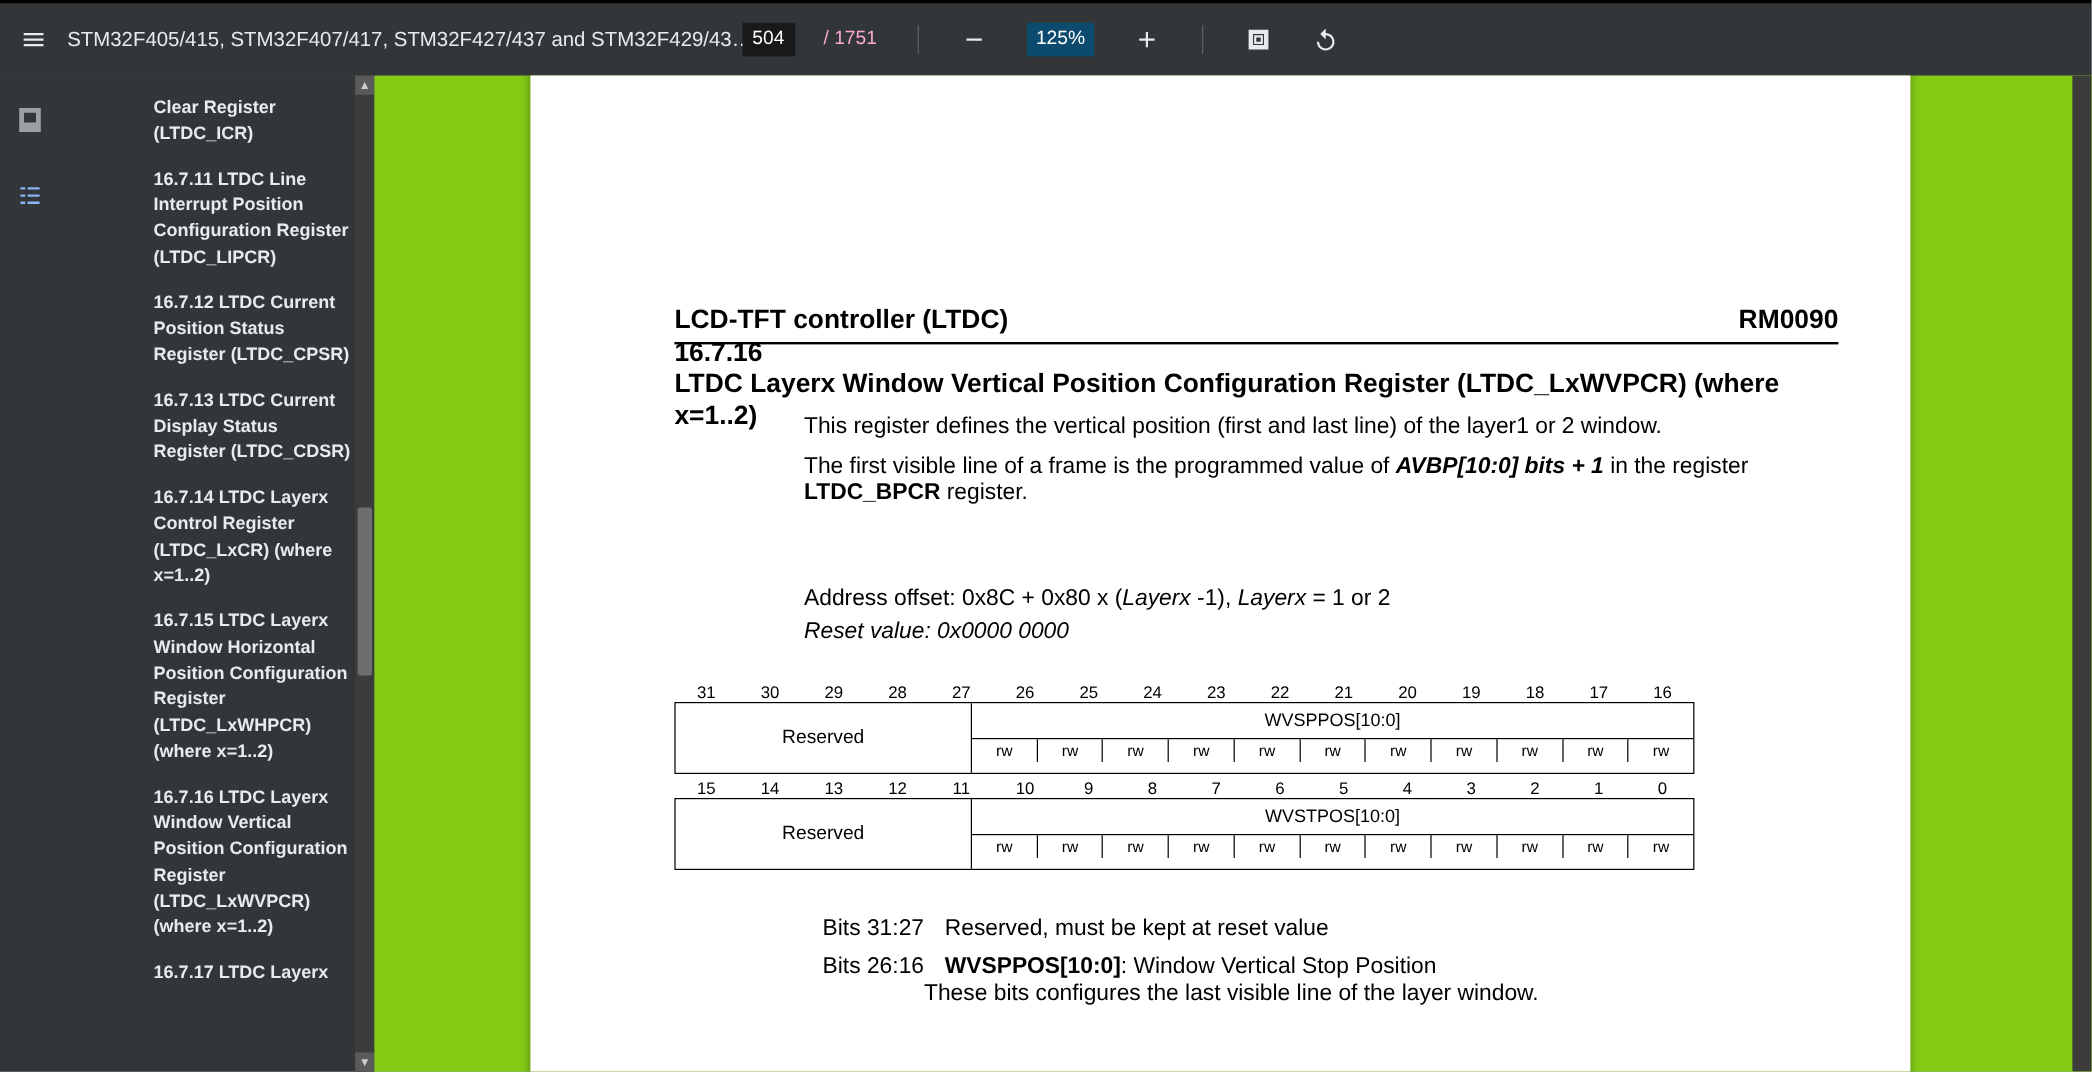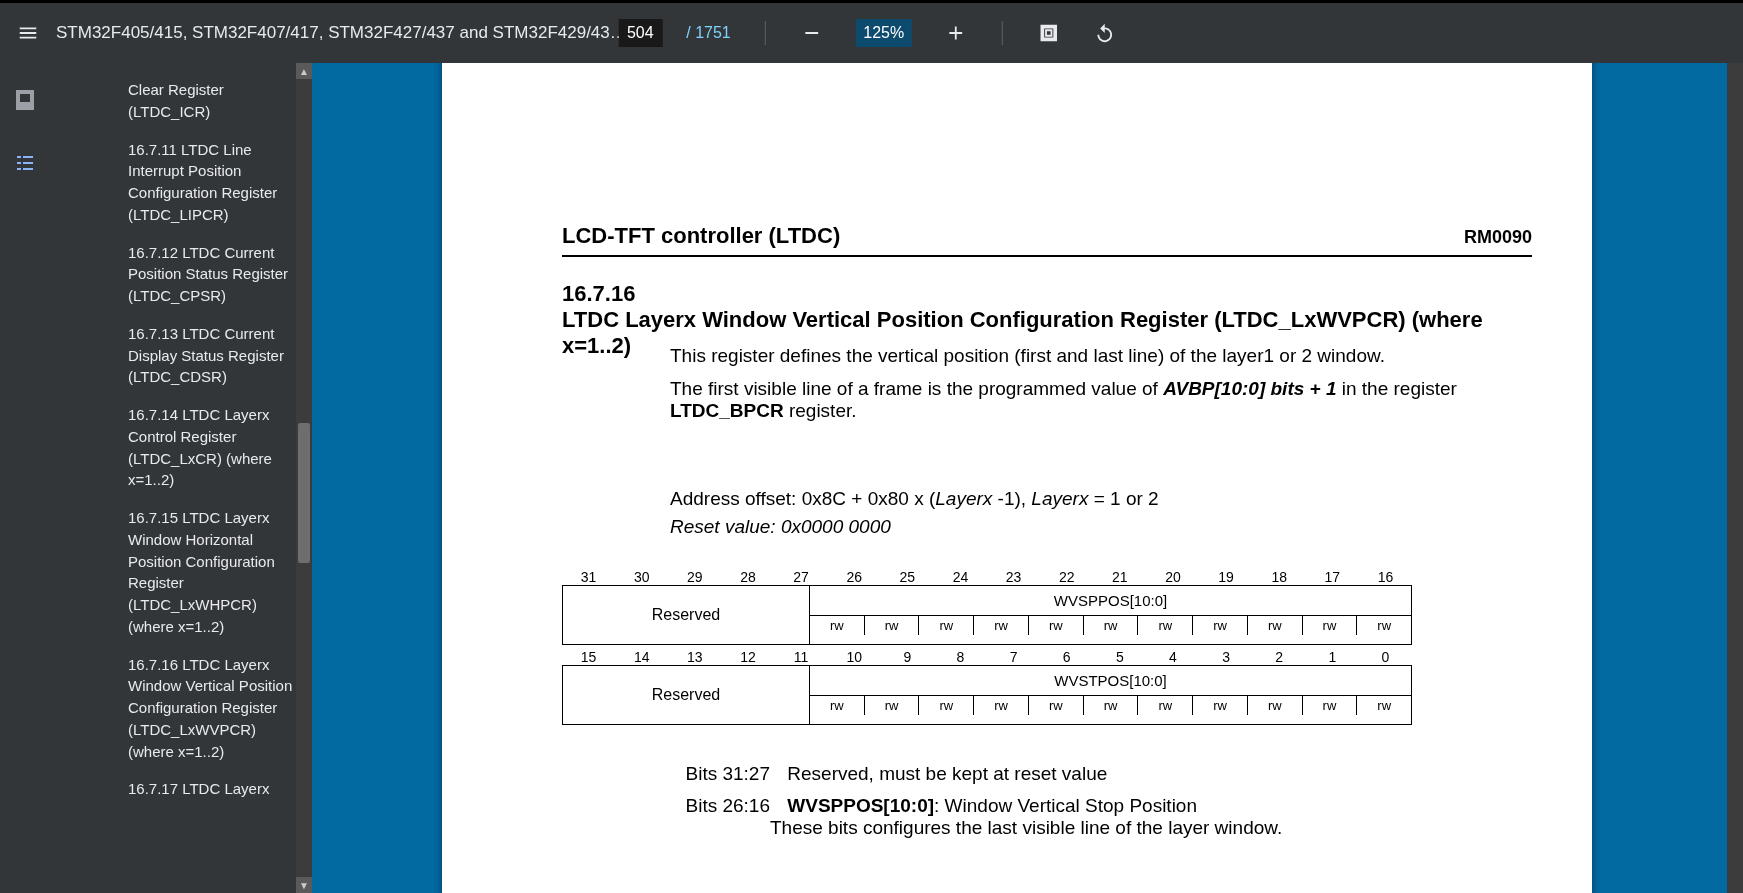--- a/index.html
+++ b/index.html
@@ -49,21 +49,21 @@
     gap: 16px;
   }
   .page-input {
     width: 44px; height: 28px;
     background: #191919;
     color: #fff;
     border: none;
     text-align: center;
     font-size: 16px;
   }
-  .page-total { color: #7dd3fc; font-size: 16px; margin: 0 8px; }
+  .page-total { color: #f9a8d4; font-size: 16px; margin: 0 8px; }
   .tb-div {
     width: 1px; height: 24px;
     background: #5f6368;
     margin: 0 10px;
   }
   .zoom-box {
     width: 56px; height: 28px;
     background: #0c4a6e;
     color: #fff;
     display: flex; align-items: center; justify-content: center;
@@ -106,20 +106,21 @@
     color: #e8eaed;
     overflow-y: auto;
     padding: 8px 12px 8px 78px;
     font-size: 15px;
   }
   .outline::-webkit-scrollbar { width: 0; }
   .outline-item {
     padding: 8px 0;
     line-height: 1.45;
     cursor: pointer;
+    font-weight: bold;
   }
 
   
   .outline-scrollbar {
     position: absolute;
     left: 296px; top: 63px;
     width: 16px;
     height: calc(100% - 63px);
     background: #3c3c3c;
   }
@@ -136,21 +137,21 @@
     top: 360px; height: 140px;
     background: #6e6e6e;
     border-radius: 2px;
   }
 
   
   .page-area {
     position: absolute;
     left: 312px; top: 63px;
     right: 0; bottom: 0;
-    background: #0369a1;
+    background: #84cc16;
     overflow: hidden;
   }
   .page {
     position: absolute;
     left: 130px; top: -10px;
     width: 1150px;
     height: 1500px;
     background: #fff;
     box-shadow: 0 2px 8px rgba(0,0,0,0.4);
   }
@@ -159,21 +160,21 @@
   .pg-header {
     position: absolute;
     left: 120px; right: 60px; top: 170px;
     display: flex;
     justify-content: space-between;
     align-items: baseline;
     border-bottom: 2px solid #000;
     padding-bottom: 6px;
   }
   .pg-header-left { font-size: 22px; font-weight: bold; }
-  .pg-header-right { font-size: 18px; font-weight: bold; }
+  .pg-header-right { font-size: 22px; font-weight: bold; margin-top: 30px; }
 
   .sec {
     position: absolute;
     left: 120px; right: 60px; top: 228px;
     display: flex;
     flex-direction: column;
   }
   .sec-num { font-size: 22px; font-weight: bold; width: 108px; }
   .sec-title { font-size: 22px; font-weight: bold; line-height: 1.2; flex: 1; }
 

